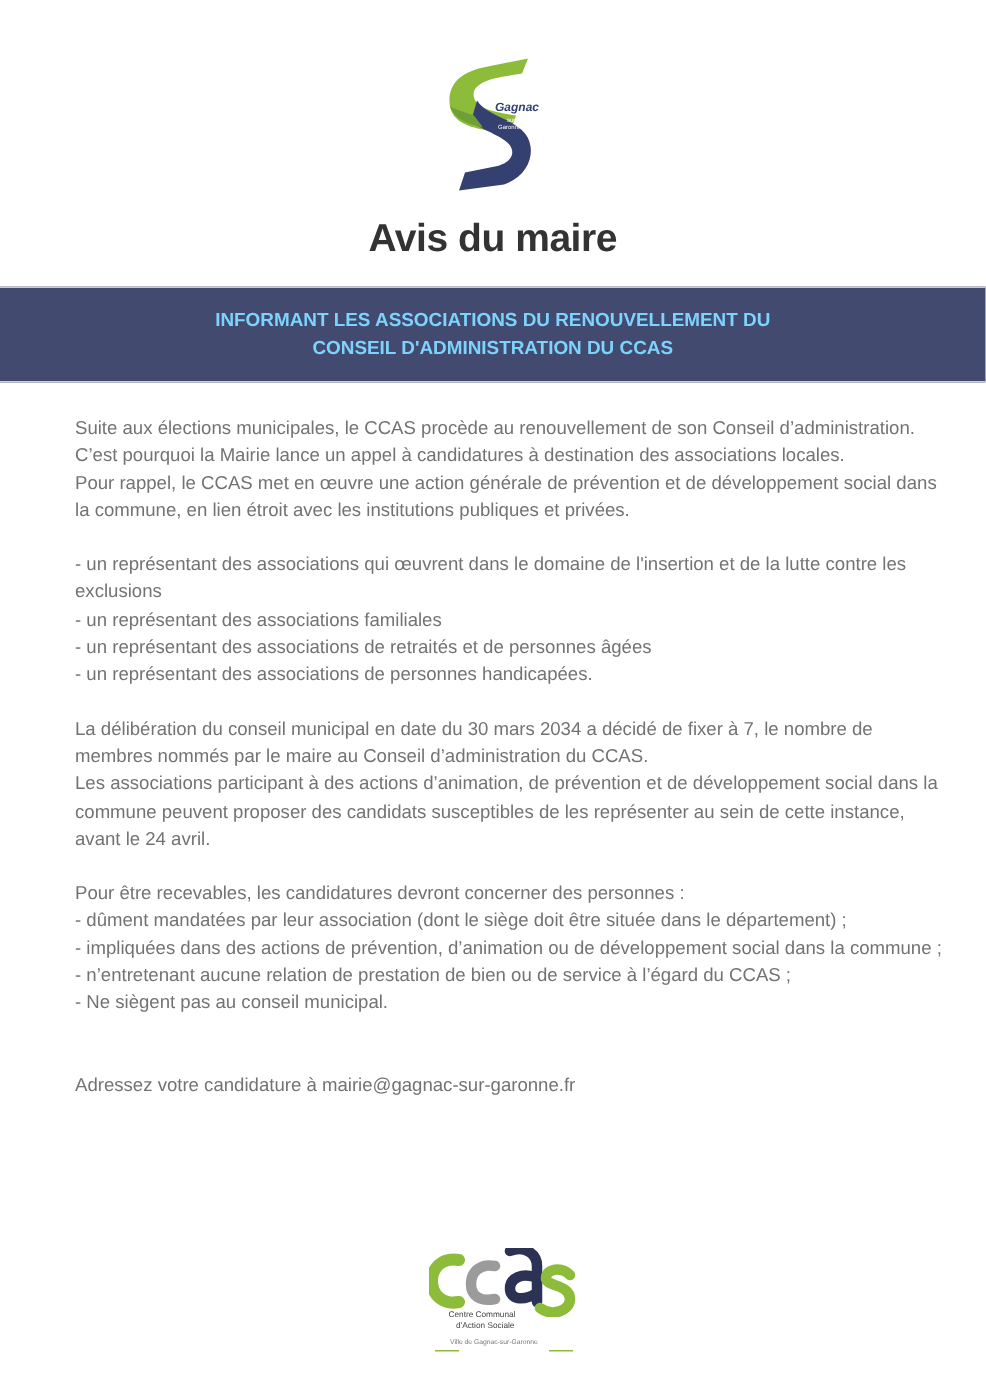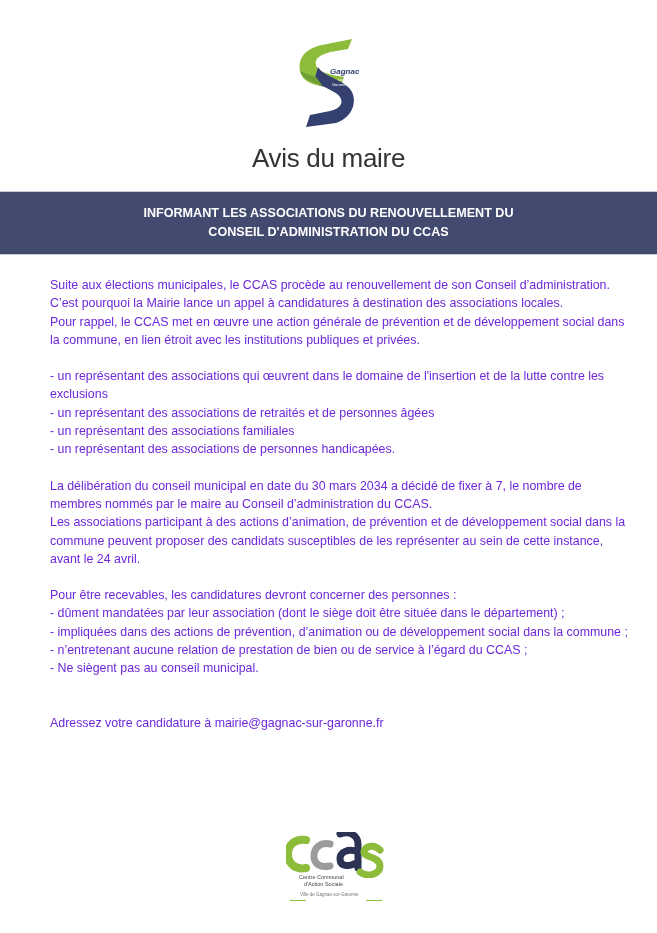--- a/index.html
+++ b/index.html
@@ -11,33 +11,33 @@
     .logo-top {
       position: absolute; left: 296px; top: 37px; width: 64px; height: 92px;
     }
     .logo-top .gagnac {
       position: absolute; left: 22px; top: 30px; font-size: 8px; font-style: italic; font-weight: bold; color: #34406f; margin-left: 12px;
     }
     .logo-top .sur { position: absolute; left: 42px; top: 40px; font-size: 4px; color: #ffffff; }
     .logo-top .garonne { position: absolute; left: 36px; top: 45px; font-size: 4px; color: #ffffff; }
     .title {
       position: absolute; left: 0; right: 0; top: 143px; text-align: center;
-      font-size: 26px; font-weight: normal; color: #333333; letter-spacing: -0.3px;
+      font-size: 26px; font-weight: bold; color: #333333; letter-spacing: -0.3px;
     }
     .banner {
       position: absolute; left: 0; top: 191px; width: 657px; height: 64px;
-      background: #434a70; color: #ffffff; text-align: center;
+      background: #434a70; color: #7dd3fc; text-align: center;
       border-top: 1px solid #c9ccd8; border-bottom: 1px solid #c9ccd8;
       box-sizing: border-box;
       display: flex; flex-direction: column; justify-content: center;
       font-size: 12.6px; font-weight: bold; line-height: 19px;
     }
     .content {
       position: absolute; left: 50px; top: 276px; width: 580px;
-      font-size: 12.4px; line-height: 18.3px; color: #6d28d9;
+      font-size: 12.4px; line-height: 18.3px; color: #737373;
     }
     .content p { margin: 0; }
     .gap { height: 18px; }
     .gap-lg { height: 36px; }
     .logo-bottom {
       position: absolute; left: 286px; top: 832px; width: 100px; height: 72px;
     }
     .logo-bottom .sub1, .logo-bottom .sub2 {
       position: absolute; font-size: 5.5px; color: #444; white-space: nowrap;
     }
@@ -68,22 +68,22 @@
   <div>INFORMANT LES ASSOCIATIONS DU RENOUVELLEMENT DU</div>
   <div>CONSEIL D'ADMINISTRATION DU CCAS</div>
 </div>
 
 <div class="content">
   <p>Suite aux élections municipales, le CCAS procède au renouvellement de son Conseil d’administration.</p>
   <p>C’est pourquoi la Mairie lance un appel à candidatures à destination des associations locales.</p>
   <p>Pour rappel, le CCAS met en œuvre une action générale de prévention et de développement social dans la commune, en lien étroit avec les institutions publiques et privées.</p>
   <div class="gap"></div>
   <p>-  un représentant des associations qui œuvrent dans le domaine de l'insertion et de la lutte contre les exclusions</p>
+  <p>-  un représentant des associations familiales</p>
   <p>-  un représentant des associations de retraités et de personnes âgées</p>
-  <p>-  un représentant des associations familiales</p>
   <p>-  un représentant des associations de personnes handicapées.</p>
   <div class="gap"></div>
   <p>La délibération du conseil municipal en date du 30 mars 2034 a décidé de fixer à 7, le nombre de membres nommés par le maire au Conseil d’administration du CCAS.</p>
   <p>Les associations participant à des actions d’animation, de prévention et de développement social dans la commune peuvent proposer des candidats susceptibles de les représenter au sein de cette instance, avant le 24 avril.</p>
   <div class="gap"></div>
   <p>Pour être recevables, les candidatures devront concerner des personnes :</p>
   <p>-  dûment mandatées par leur association (dont le siège doit être située dans le département) ;</p>
   <p>-  impliquées dans des actions de prévention, d’animation ou de développement social dans la commune ;</p>
   <p>-  n’entretenant aucune relation de prestation de bien ou de service à l’égard du CCAS ;</p>
   <p>-  Ne siègent pas au conseil municipal.</p>

